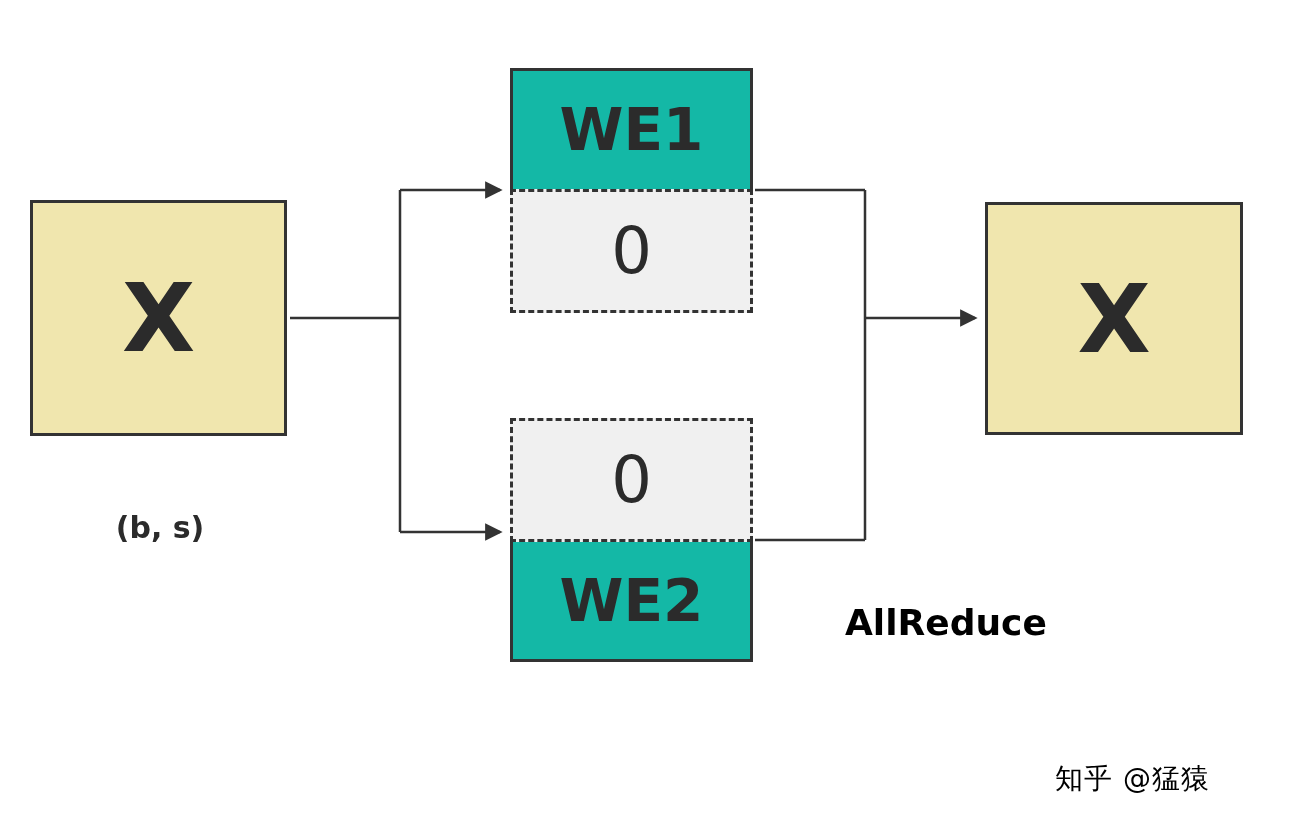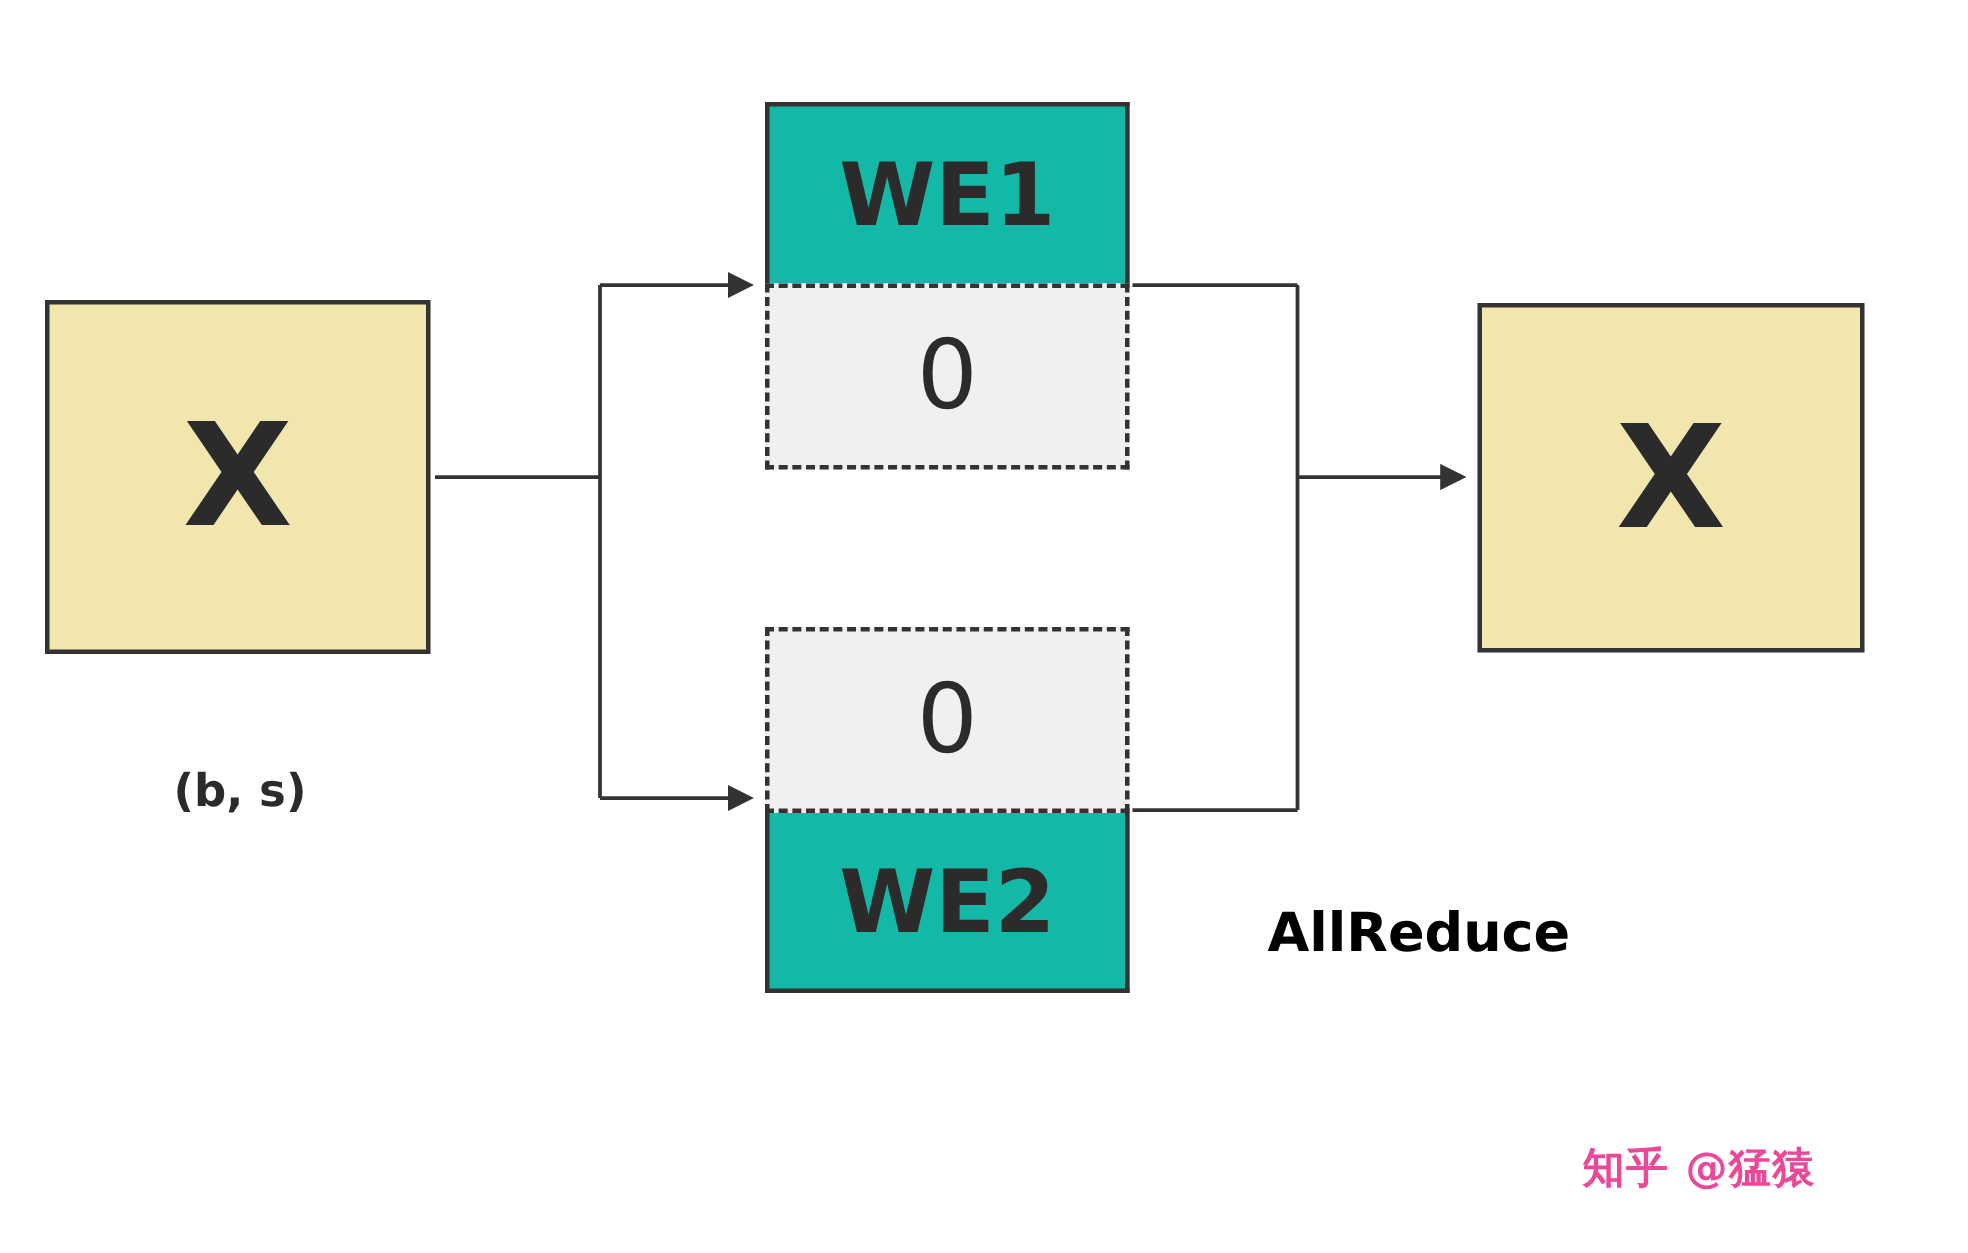--- a/index.html
+++ b/index.html
@@ -61,23 +61,23 @@
     left: 845px; top: 602px;
     color: #000000;
     font-size: 36px;
     font-weight: 600;
     white-space: nowrap;
   }
 
   .watermark {
     position: absolute;
     left: 1055px; top: 760px;
-    color: #ec4899;
+    color: #000000;
     font-size: 28px;
-    font-weight: 700;
+    font-weight: 400;
     white-space: nowrap;
     letter-spacing: 1px;
   }
 </style>
 </head>
 <body>
 
 <div class="stage">
 
   <svg class="connectors" width="1312" height="835" viewBox="0 0 1312 835">

